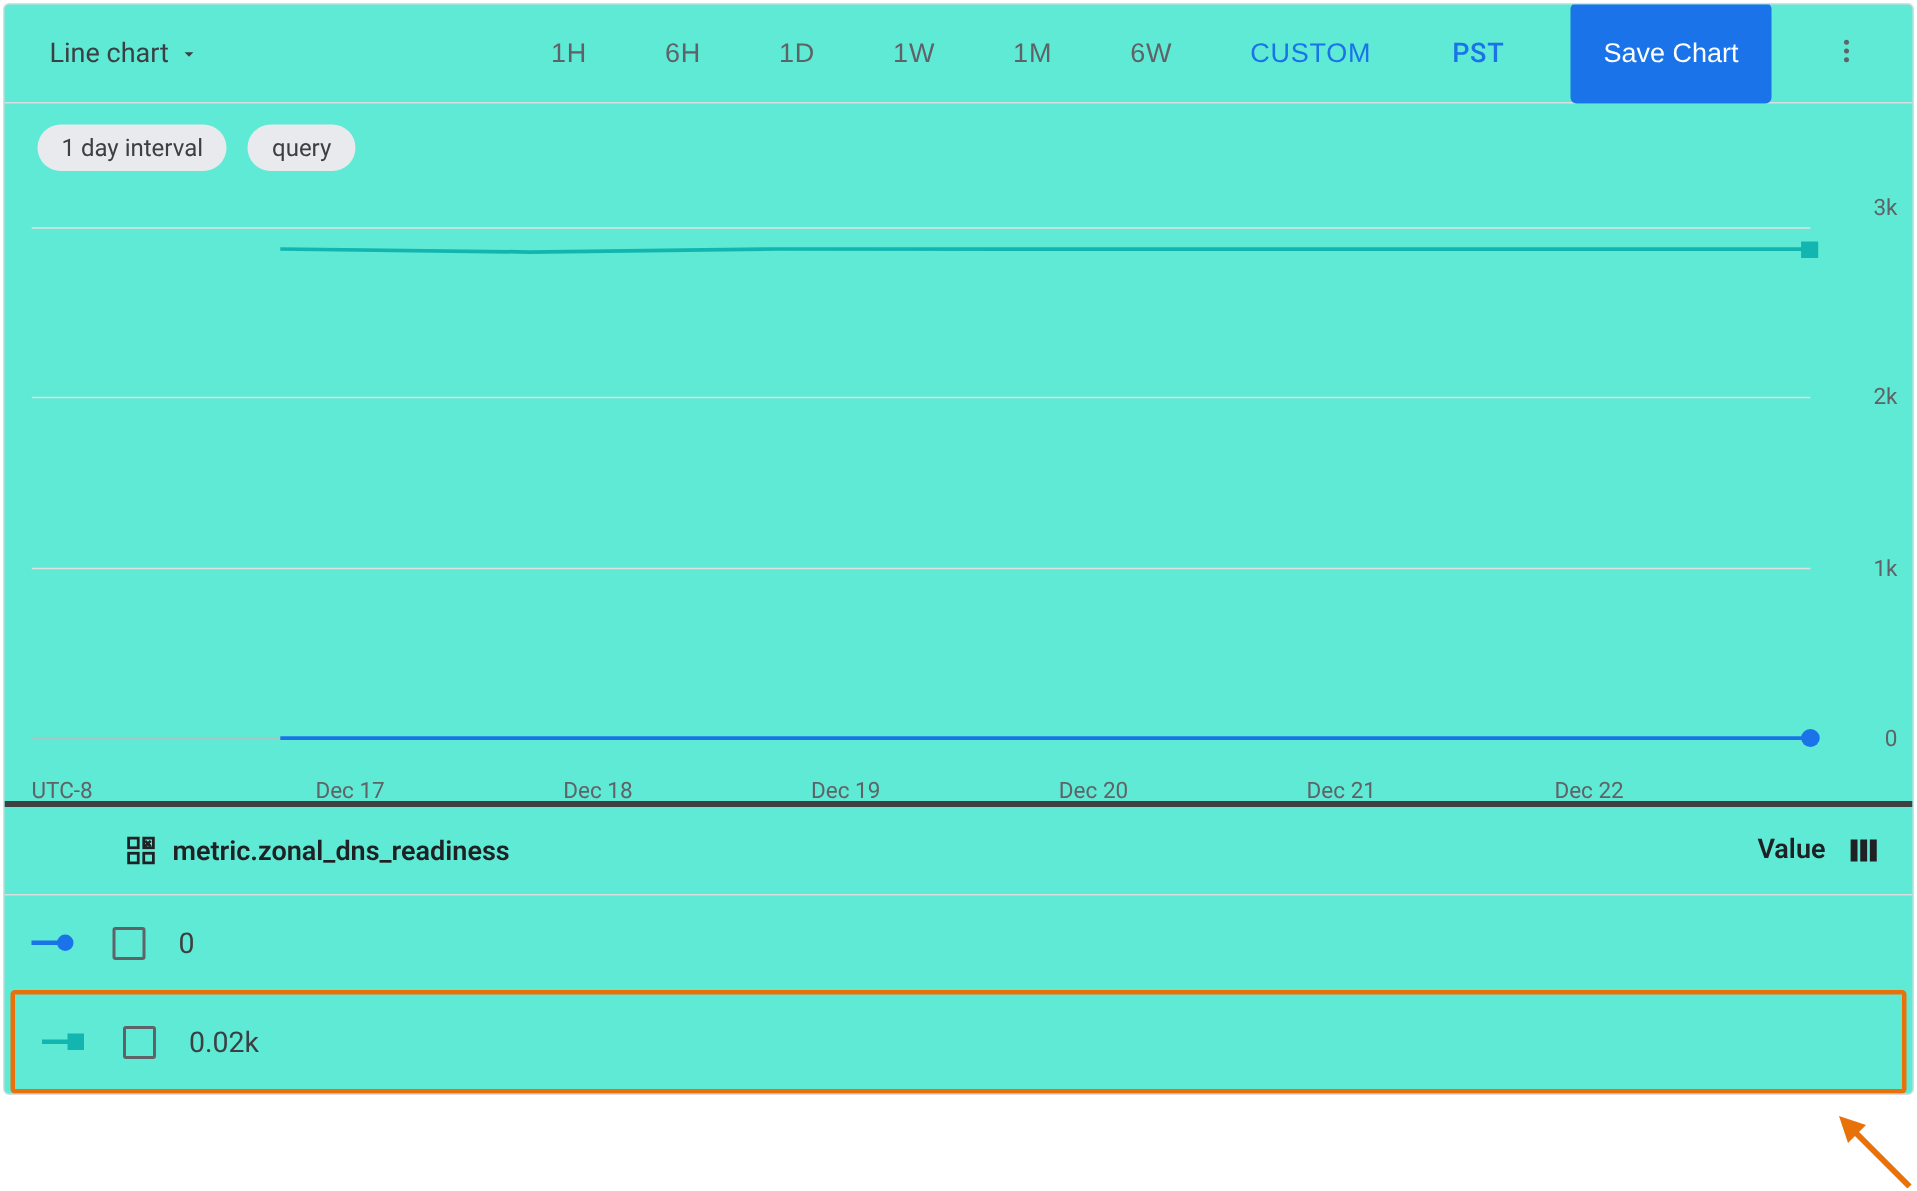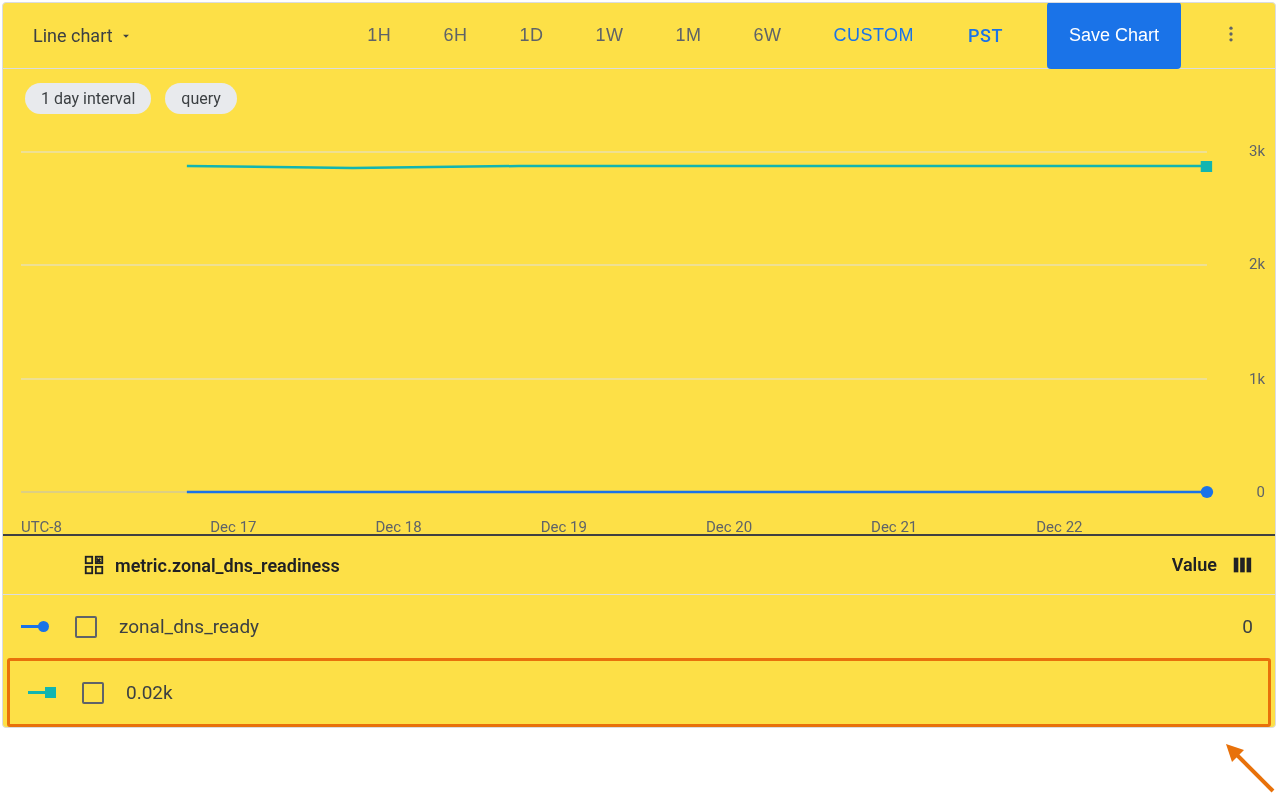--- a/index.html
+++ b/index.html
@@ -10,21 +10,21 @@
     font-size: 14px;
     width: 1278px;
     height: 794px;
     position: relative;
     overflow: hidden;
   }
   .container {
     border: 1px solid #dadce0;
     border-radius: 4px;
     margin: 2px;
-    background: #fde047;
+    background: #5eead4;
     overflow: hidden;
   }
   
   .toolbar {
     display: flex;
     align-items: center;
     height: 66px;
     padding: 0 20px 0 30px;
     border-bottom: 1px solid #dadce0;
   }
@@ -119,21 +119,21 @@
     left: 0;
     right: 64px;
     font-size: 15px;
     color: #5f6368;
   }
   .x-label { position: absolute; transform: translateX(-50%); }
   .x-label.first { transform: none; left: 0; }
   
   .legend {
     margin-top: 8px;
-    border-top: 2px solid #404040;
+    border-top: 4px solid #404040;
   }
   .legend-header {
     display: flex;
     align-items: center;
     padding: 18px 22px 18px 80px;
     border-bottom: 1px solid #dadce0;
     font-weight: 600;
     font-size: 18px;
   }
   .legend-header .title {
@@ -254,21 +254,21 @@
       <line x1="0" y1="253" x2="1144" y2="253" stroke="#e0e0e0" stroke-width="1"></line>
       <line x1="0" y1="366" x2="1144" y2="366" stroke="#bdbdbd" stroke-width="1"></line>
 
       <polyline points="160,40 320,42 480,40 640,40 800,40 960,40 1144,40" fill="none" stroke="#12b5b0" stroke-width="2.5"></polyline>
       <rect x="1138" y="35" width="11" height="11" fill="#12b5b0"></rect>
 
       <polyline points="160,366 1144,366" fill="none" stroke="#1a73e8" stroke-width="2.5"></polyline>
       <circle cx="1144" cy="366" r="6" fill="#1a73e8"></circle>
     </svg>
 
-    <span class="y-label" style="top:25px">3k</span>
+    <span class="y-label" style="top:12px">3k</span>
     <span class="y-label" style="top:138px">2k</span>
     <span class="y-label" style="top:253px">1k</span>
     <span class="y-label" style="top:366px">0</span>
 
     <div class="x-labels">
       <span class="x-label first">UTC-8</span>
       <span class="x-label" style="left:18%">Dec 17</span>
       <span class="x-label" style="left:32%">Dec 18</span>
       <span class="x-label" style="left:46%">Dec 19</span>
       <span class="x-label" style="left:60%">Dec 20</span>
@@ -298,21 +298,20 @@
         </svg>
       </div>
     </div>
 
     <div class="legend-row">
       <span class="series-marker" style="--c:#1a73e8">
         <span class="line"></span>
           <span class="dot circle"></span>
       </span>
       <span class="cb"></span>
-      <span class="name">zonal_dns_ready</span>
       <span class="val">0</span>
     </div>
 
     <div class="highlight-box">
       <div class="legend-row">
         <span class="series-marker" style="--c:#12b5b0">
           <span class="line"></span>
             <span class="dot square"></span>
         </span>
         <span class="cb"></span>

